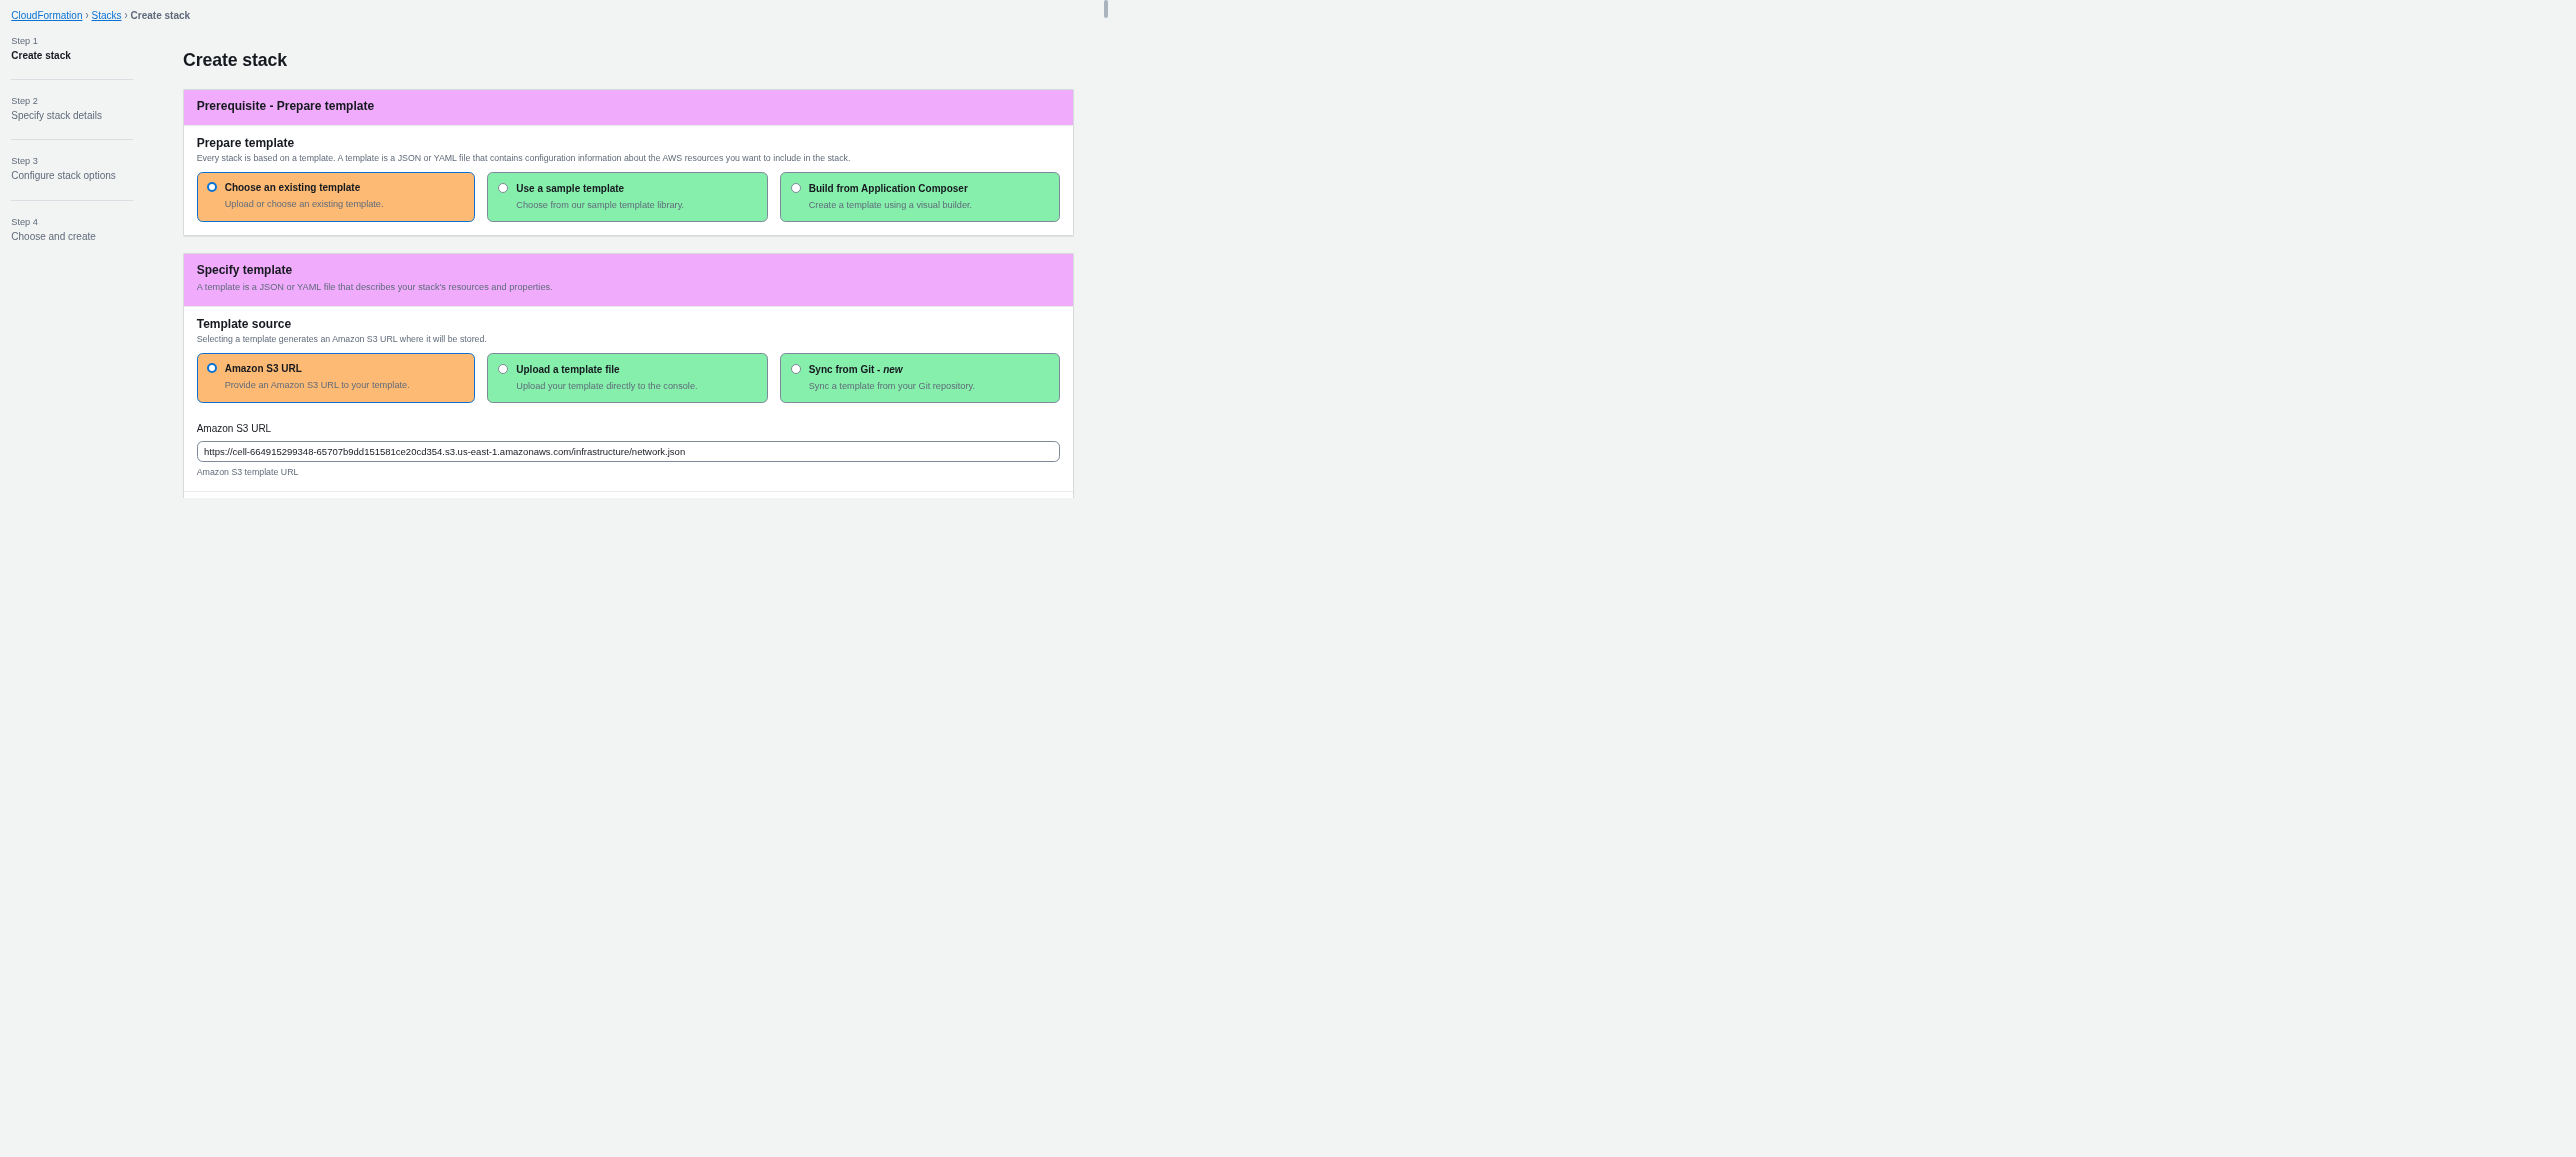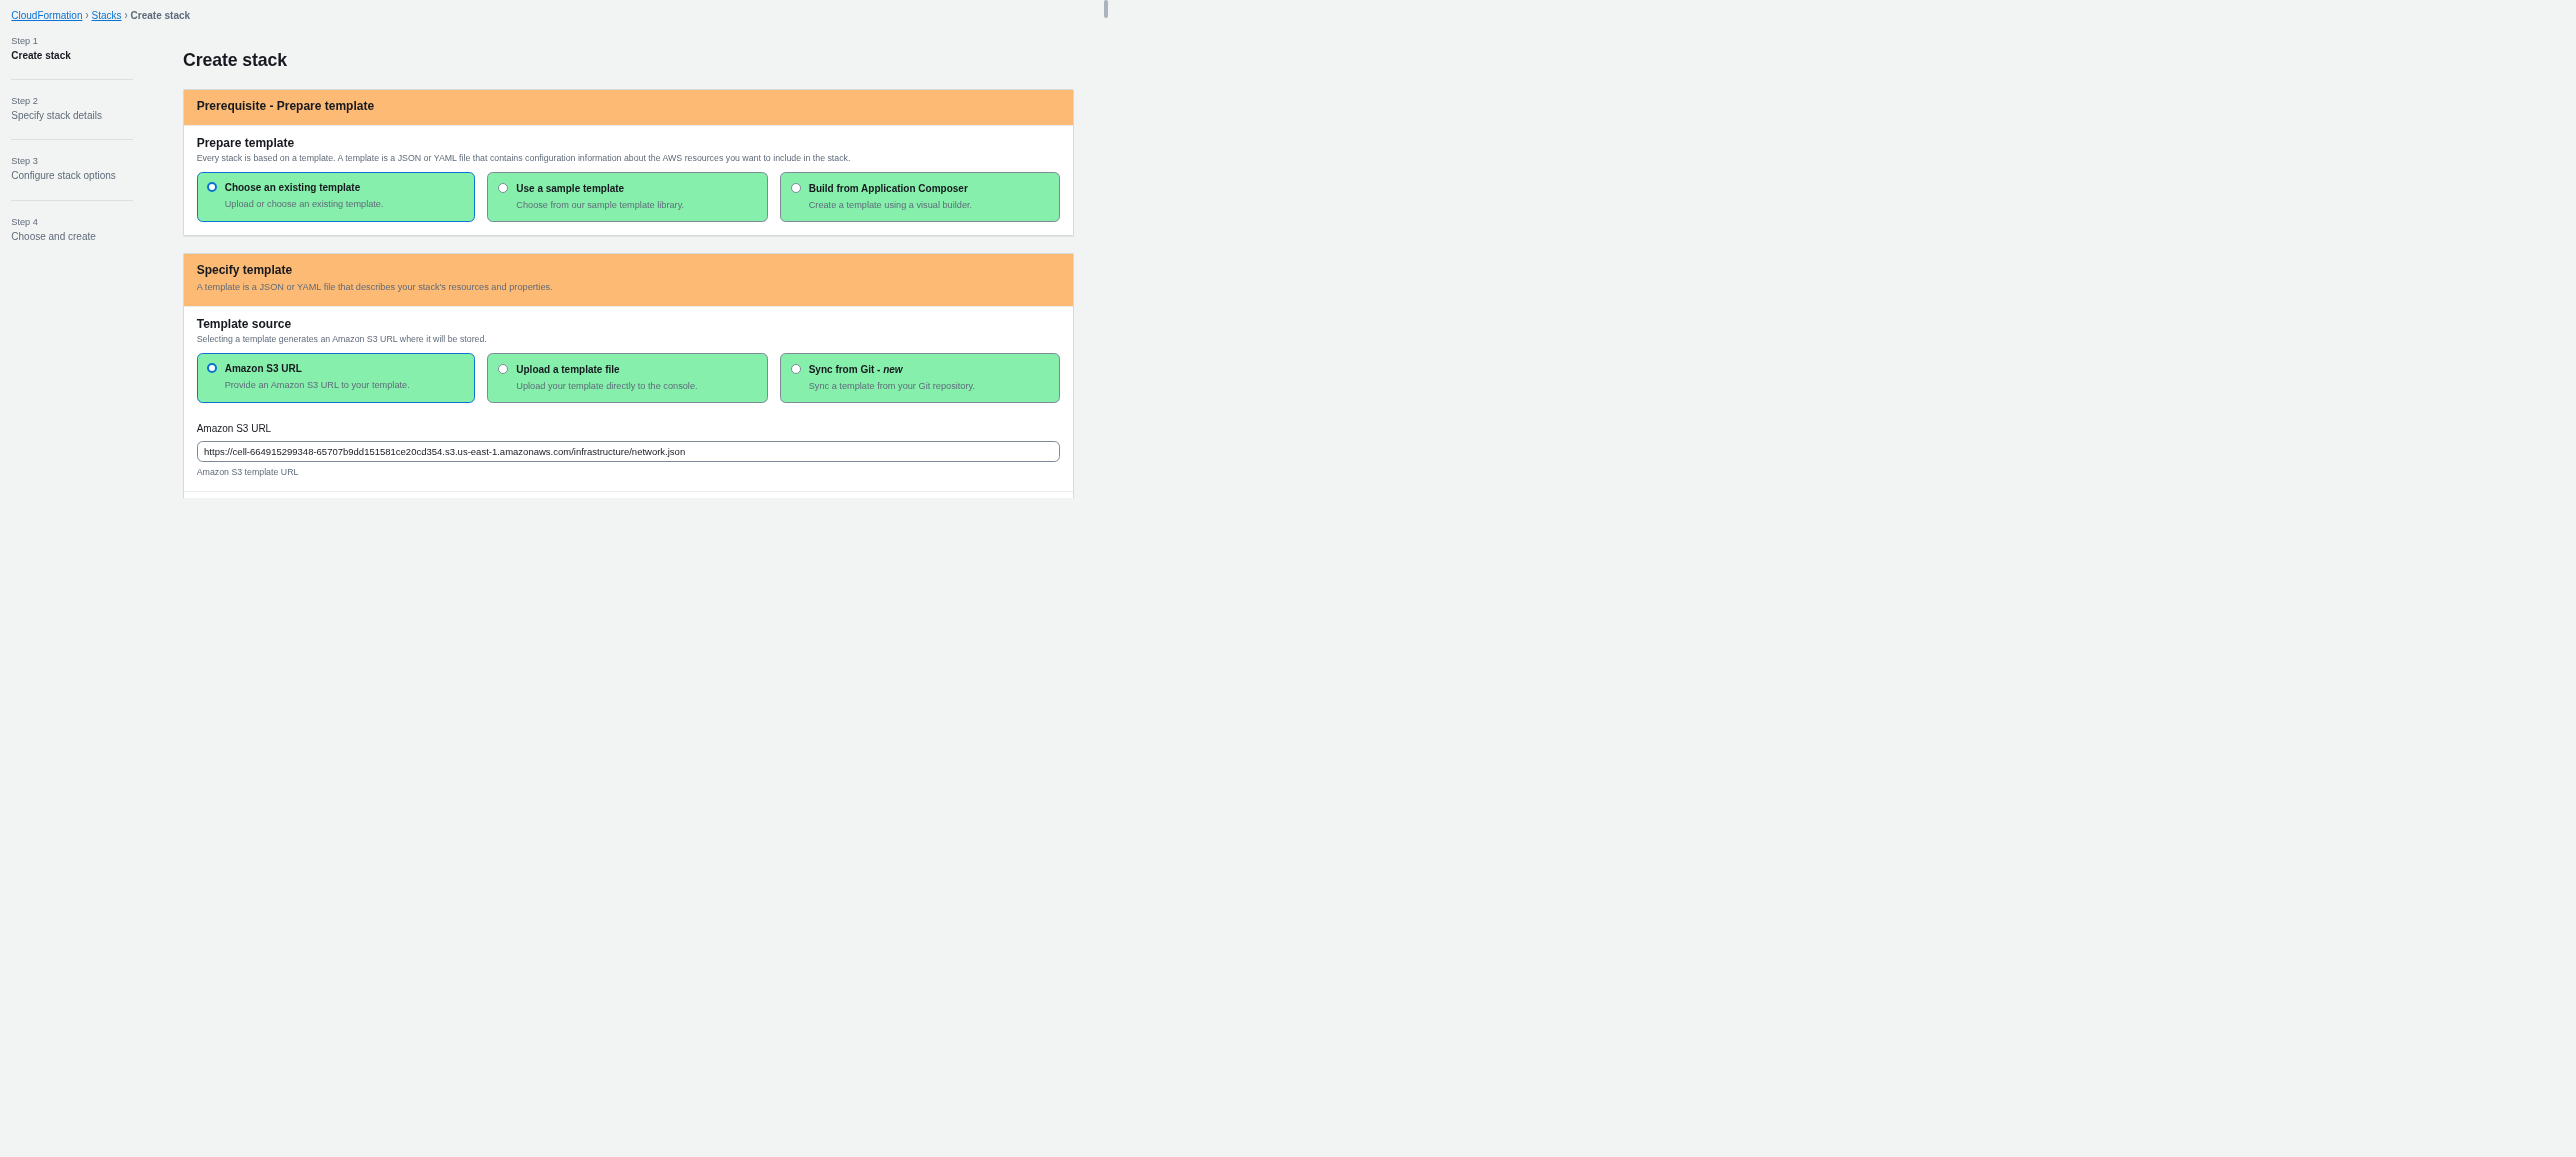--- a/index.html
+++ b/index.html
@@ -100,21 +100,21 @@
 
   
   .card {
     background: #ffffff;
     border: 0.7px solid #d5dbdb;
     border-radius: 1.4px;
     box-shadow: 0 0.7px 0.7px 0 rgba(0,28,36,0.08);
     margin-bottom: 17px;
   }
   .card-header {
-    background: #fdba74;
+    background: #f0abfc;
     border-bottom: 0.7px solid #e9ebed;
     padding: 9.2px 12.7px 10px 12.7px;
   }
   .card-header.tall { padding-bottom: 11.3px; }
   .card-title {
     font-size: 12px;
     font-weight: 700;
     color: #16191f;
     line-height: 15.6px;
   }
@@ -153,21 +153,21 @@
     border-radius: 5.7px;
     background: #86efac;
     padding: 8.5px 10px 10px 10px;
     display: flex;
     gap: 7.8px;
     cursor: pointer;
     min-height: 37px;
   }
   .tile.selected {
     border: 1.4px solid #0972d3;
-    background: #86efac;
+    background: #fdba74;
     padding: 7.8px 9.2px 9.2px 9.2px;
   }
   .radio {
     flex: 0 0 auto;
     width: 10px;
     height: 10px;
     border-radius: 50%;
     border: 1.1px solid #7d8998;
     background: #ffffff;
     margin-top: 1.4px;

